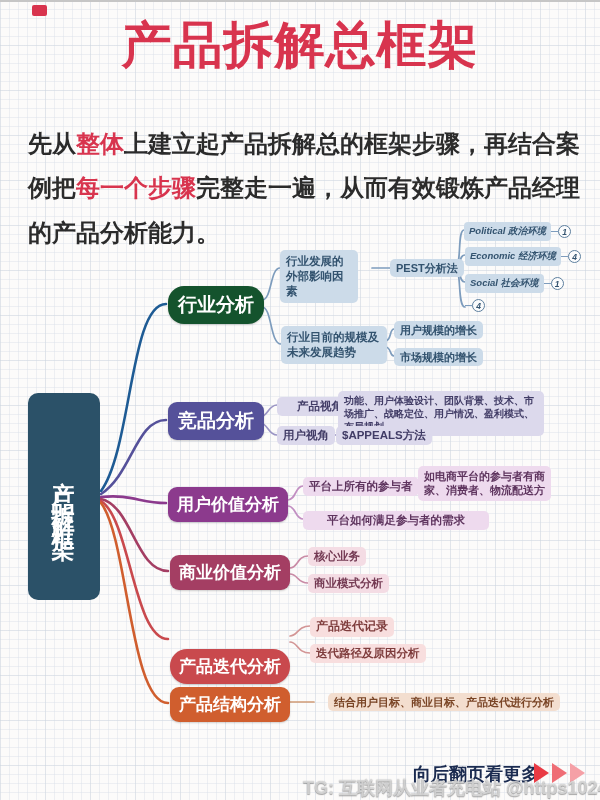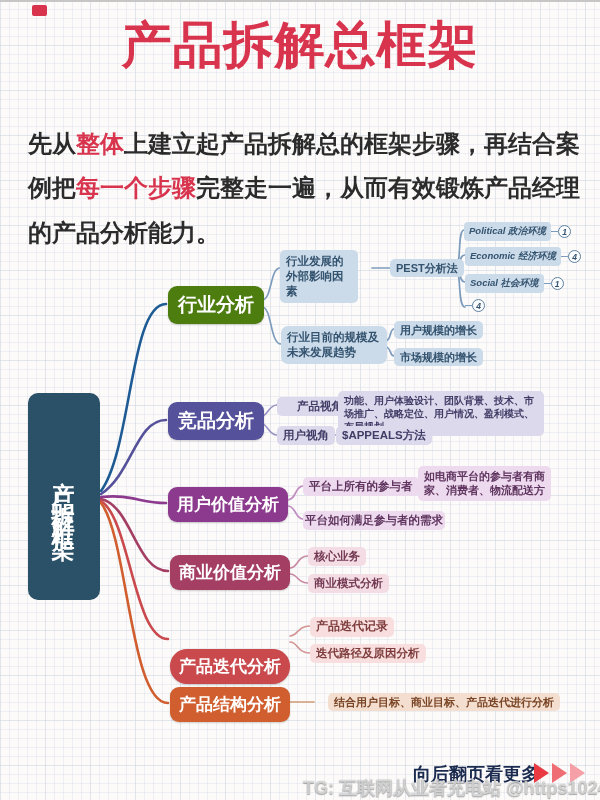--- a/index.html
+++ b/index.html
@@ -27,21 +27,21 @@
 
   .root{left:28px;top:393px;width:72px;height:207px;background:#2b5168;border-radius:10px;
     display:flex;align-items:center;justify-content:center;}
   .root span{writing-mode:vertical-lr;text-orientation:upright;
     color:#fff;font-size:23px;font-weight:bold;letter-spacing:11px;}
 
   .l1{color:#fff;border-radius:9px;white-space:nowrap;text-align:center;
     box-shadow:0 1px 2px rgba(0,0,0,.18);}
   .l1.big{font-size:19px;padding:6px 10px;}
   .l1.small{font-size:17px;padding:6px 9px;}
-  .b-industry{background:#4d7c0f;}
+  .b-industry{background:#14532d;border-radius:16px;}
   .b-competitor{background:#55519a;}
   .b-uservalue{background:#8c3a8d;}
   .b-bizvalue{background:#a43e63;}
   .b-iteration{background:#c9494d;}
   .b-structure{background:#d05e2e;}
 
   .sub{border-radius:5px;font-weight:bold;line-height:1.3;}
   .one{white-space:nowrap;}
   .c-ind{background:#ccdbe9;color:#33536f;}
   .c-com{background:#dcd9ec;color:#413c66;}
@@ -146,34 +146,34 @@
 <div class="pest-row" style="left:465px;top:274px;text-align:center;">
   <span class="pest-box">Social 社会环境</span>
   <span class="pest-dash"></span>
   <span class="pest-badge">1</span>
 </div>
 <div class="pest-row" style="left:465px;top:299px;">
   <span class="pest-dash"></span>
   <span class="pest-badge">4</span>
 </div>
 
-<div class="node sub c-ind" style="left:281px;top:326px;width:106px;font-size:11.5px;padding:4px 6px;border-radius:7px;">行业目前的规模及未来发展趋势</div>
+<div class="node sub c-ind" style="left:281px;top:326px;width:106px;font-size:11.5px;padding:4px 6px;">行业目前的规模及未来发展趋势</div>
 <div class="node sub c-ind one" style="left:394px;top:321px;font-size:11px;padding:2px 6px;">用户规模的增长</div>
 <div class="node sub c-ind one" style="left:394px;top:348px;font-size:11px;padding:2px 6px;">市场规模的增长</div>
 
 <div class="node l1 big b-competitor" style="left:168px;top:402px;">竞品分析</div>
 <div class="node sub c-com one" style="left:277px;top:397px;font-size:11.5px;padding:2px 20px;">产品视角</div>
 <div class="node sub c-com" style="left:338px;top:391px;width:206px;font-size:10px;padding:3px 6px;">功能、用户体验设计、团队背景、技术、市场推广、战略定位、用户情况、盈利模式、布局规划</div>
 <div class="node sub c-com one" style="left:277px;top:426px;font-size:11.5px;padding:2px 6px;">用户视角</div>
 <div class="node sub c-com one" style="left:336px;top:426px;font-size:11.5px;padding:2px 6px;">$APPEALS方法</div>
 
 <div class="node l1 small b-uservalue" style="left:168px;top:487px;">用户价值分析</div>
 <div class="node sub c-usr one" style="left:303px;top:477px;font-size:11.5px;padding:2px 6px;">平台上所有的参与者</div>
 <div class="node sub c-usr" style="left:418px;top:466px;width:133px;font-size:11px;padding:3px 6px;">如电商平台的参与者有商家、消费者、物流配送方</div>
-<div class="node sub c-usr one" style="left:303px;top:511px;font-size:11.5px;padding:2px 2px;">平台如何满足参与者的需求</div>
+<div class="node sub c-usr one" style="left:303px;top:511px;font-size:11.5px;padding:2px 24px;">平台如何满足参与者的需求</div>
 
 <div class="node l1 small b-bizvalue" style="left:170px;top:555px;">商业价值分析</div>
 <div class="node sub c-biz one" style="left:308px;top:547px;font-size:11.5px;padding:2px 6px;">核心业务</div>
 <div class="node sub c-biz one" style="left:308px;top:574px;font-size:11.5px;padding:2px 6px;">商业模式分析</div>
 
 <div class="node l1 small b-iteration" style="left:170px;top:649px;border-radius:17px;">产品迭代分析</div>
 <div class="node sub c-ite one" style="left:310px;top:617px;font-size:12px;padding:2px 6px;">产品迭代记录</div>
 <div class="node sub c-ite one" style="left:310px;top:644px;font-size:11.5px;padding:2px 6px;">迭代路径及原因分析</div>
 
 <div class="node l1 small b-structure" style="left:170px;top:687px;">产品结构分析</div>

